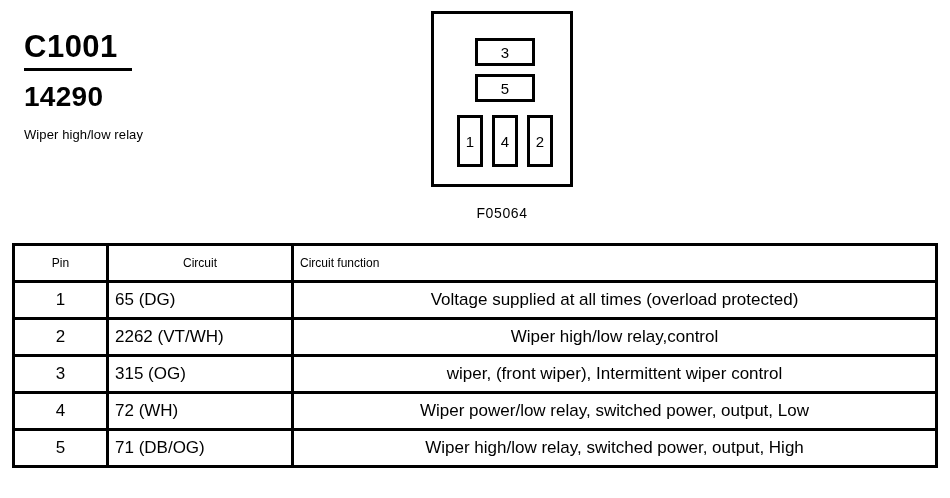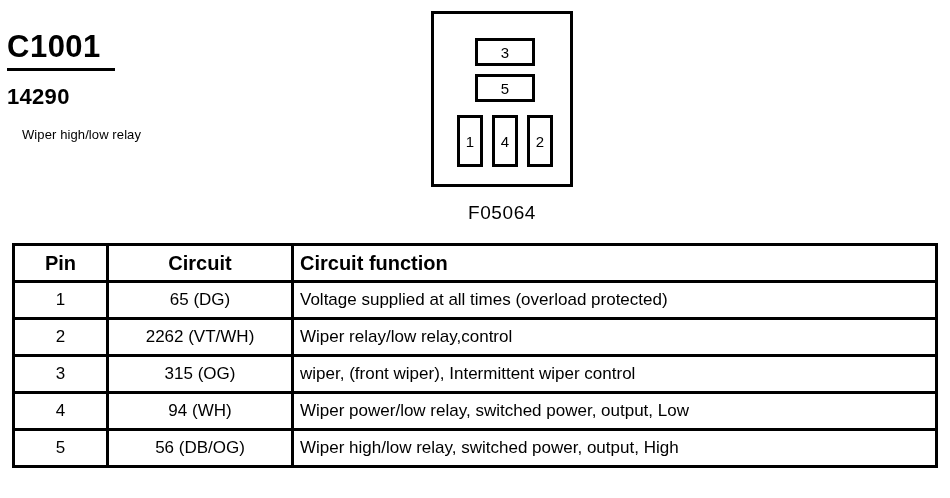--- a/index.html
+++ b/index.html
@@ -13,51 +13,50 @@
     height: 498px;
     position: relative;
     font-family: "Liberation Sans", sans-serif;
     color: #000000;
     overflow: hidden;
   }
 
   
   .header-block {
     position: absolute;
-    left: 7px;
+    left: 24px;
     top: 30px;
     width: 260px;
   }
   .connector-id {
     font-size: 31px;
     font-weight: bold;
     letter-spacing: 0.5px;
     line-height: 34px;
     color: #000;
   }
   .id-rule {
     width: 108px;
     height: 3px;
     background: #000;
     margin-top: 4px;
   }
   .part-number {
-    font-size: 22px;
+    font-size: 28px;
     font-weight: bold;
     line-height: 26px;
     margin-top: 13px;
     letter-spacing: 0.3px;
   }
   .component-name {
     font-size: 13px;
     font-weight: normal;
     line-height: 16px;
     margin-top: 17px;
     letter-spacing: 0.1px;
-    margin-left: 15px;
   }
 
   
   .connector-wrap {
     position: absolute;
     left: 431px;
     top: 11px;
     width: 142px;
   }
   .connector-body {
@@ -83,21 +82,21 @@
   .slot-wide { width: 60px; height: 28px; left: 41px; }
   .slot-3 { top: 24px; }
   .slot-5 { top: 60px; }
   .slot-tall { width: 26px; height: 52px; top: 101px; }
   .slot-1 { left: 23px; }
   .slot-4 { left: 58px; }
   .slot-2 { left: 93px; }
 
   .diagram-code {
     text-align: center;
-    font-size: 19px;
+    font-size: 14px;
     line-height: 16px;
     margin-top: 18px;
     letter-spacing: 0.6px;
   }
 
   
   .pin-table {
     position: absolute;
     left: 12px;
     top: 243px;
@@ -110,27 +109,27 @@
     border: 3px solid #000;
     height: 37px;
     padding: 0 6px;
     font-size: 17px;
     line-height: 20px;
     color: #000;
     font-weight: normal;
     box-sizing: border-box;
   }
   .pin-table thead th {
-    font-weight: bold;
+    font-weight: normal;
     text-align: center;
-    font-size: 20px;
+    font-size: 12px;
   }
   .col-pin { width: 94px; text-align: center; }
-  .col-circuit { width: 185px; text-align: center; }
-  .col-function { text-align: left; padding-left: 16px; }
+  .col-circuit { width: 185px; text-align: left; }
+  .col-function { text-align: center; padding-left: 16px; }
 </style>
 </head>
 <body>
 
 <div class="header-block">
   <div class="connector-id">C1001</div>
   <div class="id-rule"></div>
   <div class="part-number">14290</div>
   <div class="component-name">Wiper high/low relay</div>
 </div>
@@ -166,31 +165,31 @@
   </thead>
   <tbody>
     <tr>
       <td class="col-pin">1</td>
       <td class="col-circuit">65 (DG)</td>
       <td class="col-function">Voltage supplied at all times (overload protected)</td>
     </tr>
     <tr>
       <td class="col-pin">2</td>
       <td class="col-circuit">2262 (VT/WH)</td>
-      <td class="col-function">Wiper relay/low relay,control</td>
+      <td class="col-function">Wiper high/low relay,control</td>
     </tr>
     <tr>
       <td class="col-pin">3</td>
       <td class="col-circuit">315 (OG)</td>
       <td class="col-function">wiper, (front wiper), Intermittent wiper control</td>
     </tr>
     <tr>
       <td class="col-pin">4</td>
-      <td class="col-circuit">94 (WH)</td>
+      <td class="col-circuit">72 (WH)</td>
       <td class="col-function">Wiper power/low relay, switched power, output, Low</td>
     </tr>
     <tr>
       <td class="col-pin">5</td>
-      <td class="col-circuit">56 (DB/OG)</td>
+      <td class="col-circuit">71 (DB/OG)</td>
       <td class="col-function">Wiper high/low relay, switched power, output, High</td>
     </tr>
   </tbody>
 </table>
 
 </body></html>

